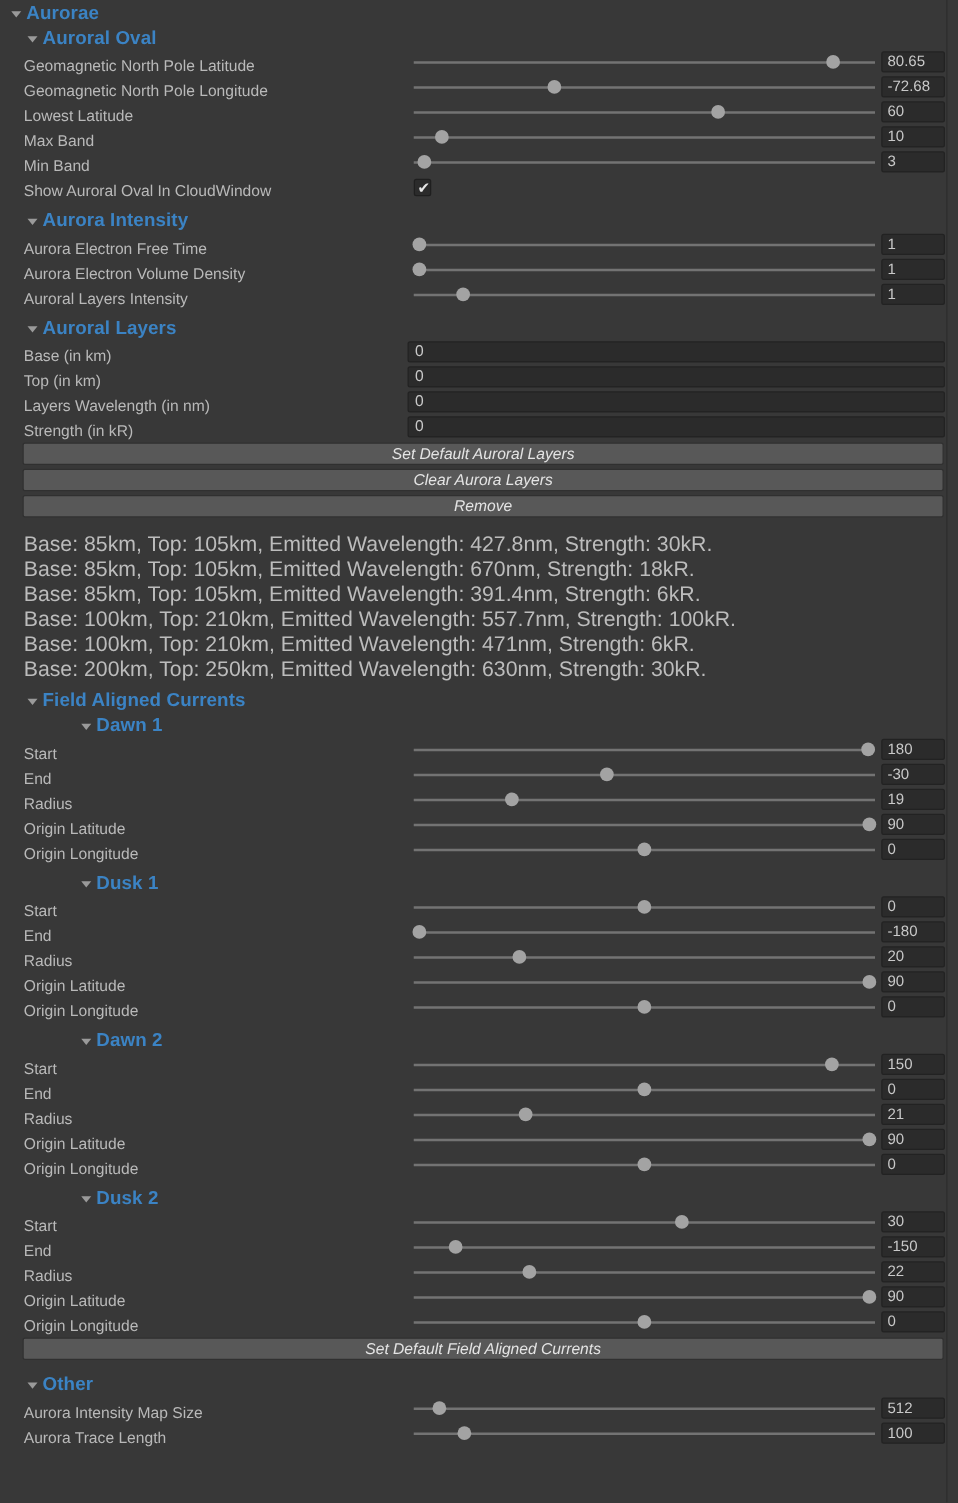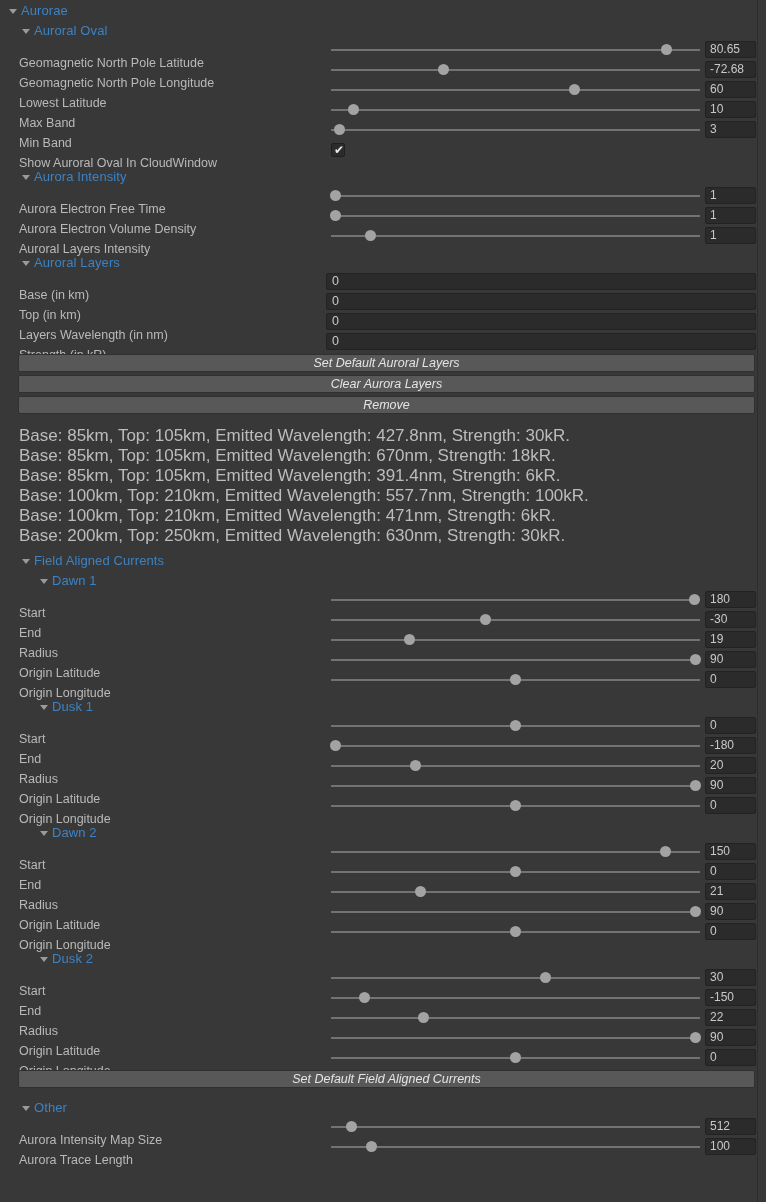--- a/index.html
+++ b/index.html
@@ -26,53 +26,53 @@
     border-left: 1px solid #2d2d2d;
   }
 
   
   .foldout {
     position: relative;
     height: 20px;
     display: flex;
     align-items: center;
     color: #3b83c4;
-    font-size: 13px;
-    font-weight: normal;
+    font-size: 15px;
+    font-weight: bold;
     letter-spacing: .1px;
   }
   .foldout .tri {
     width: 11px; height: 11px;
     margin-right: 2px;
     position: relative;
     flex: 0 0 auto;
   }
   .foldout .tri::after {
     content: "";
     position: absolute;
     left: 1px; top: 4px;
     border-left: 4.5px solid transparent;
     border-right: 4.5px solid transparent;
     border-top: 5px solid #9a9a9a;
   }
   .fold-l0 { padding-left: 8px; }
   .fold-l1 { padding-left: 21px; }
-  .fold-l2 { padding-left: 39px; }
+  .fold-l2 { padding-left: 64px; }
 
   
   .row {
     position: relative;
     height: 20px;
     display: flex;
     align-items: center;
   }
   .row .label {
     position: absolute;
     left: 19px;
-    top: 16px;
+    top: 6px;
     color: #b9b9b9;
     font-size: 12.5px;
     white-space: nowrap;
   }
 
   
   .slider {
     position: absolute;
     left: 331px;
     top: 9px;

